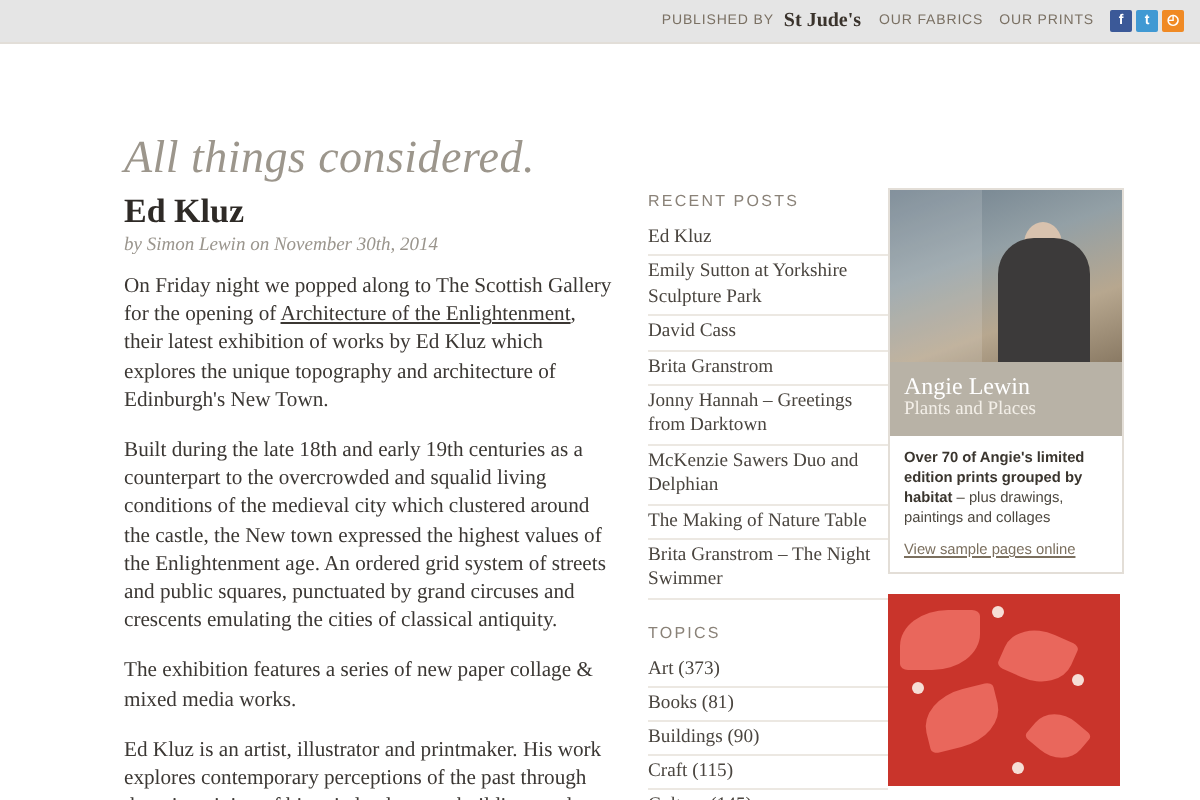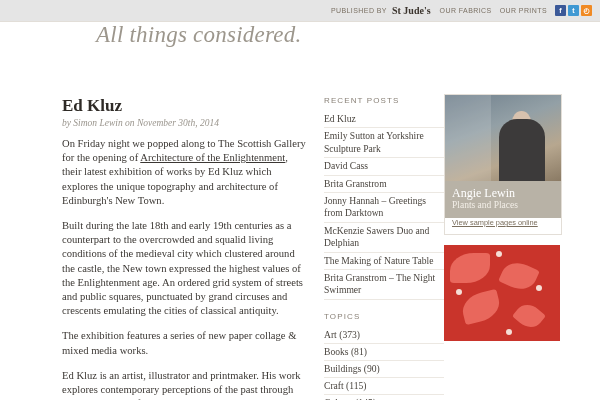--- a/index.html
+++ b/index.html
@@ -68,22 +68,22 @@
     line-height: 1;
   }
   .sicon.fb { background: #3b5998; }
   .sicon.tw { background: #4099d3; }
   .sicon.rss { background: #f08a24; }
 
   
   .masthead {
     height: 70px;
     display: flex;
-    align-items: flex-start;
-    padding-left: 96px;
+    align-items: flex-end;
+    padding-left: 62px;
     box-sizing: border-box;
   }
   .masthead .site-title {
     font-family: "Liberation Serif", serif;
     font-style: italic;
     font-size: 23px;
     color: #9c968c;
     letter-spacing: .01em;
   }
 
@@ -318,20 +318,23 @@
     <div class="ad">
       <div class="ad-photo">
         <div class="wall"></div>
         <div class="head"></div>
         <div class="fig"></div>
       </div>
       <div class="ad-band">
         <div class="n1">Angie Lewin</div>
         <div class="n2">Plants and Places</div>
       </div>
+      <div class="ad-text">
+        <span class="lead">Over 70 of Angie's limited edition prints grouped by habitat</span><span> – plus drawings, paintings and collages</span>
+      </div>
       <div class="ad-cta">View sample pages online</div>
     </div>
 
     <div class="ad2">
       <div class="leaf l1"></div>
       <div class="leaf l2"></div>
       <div class="leaf l3"></div>
       <div class="leaf l4"></div>
       <div class="dot" style="left:52px; top:6px;"></div>
       <div class="dot" style="left:12px; top:44px;"></div>

